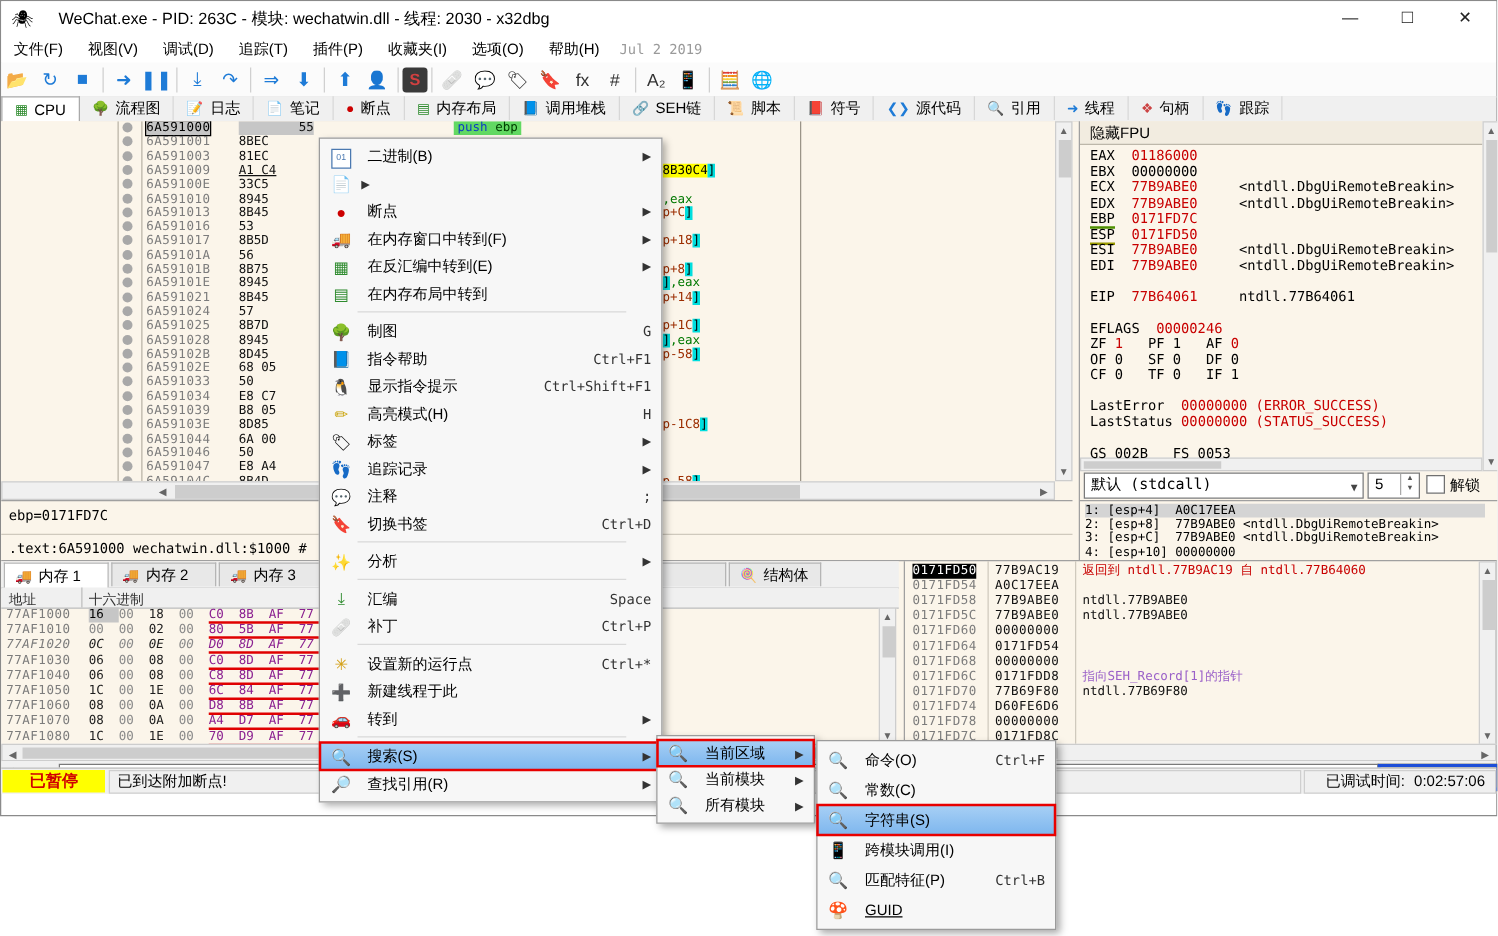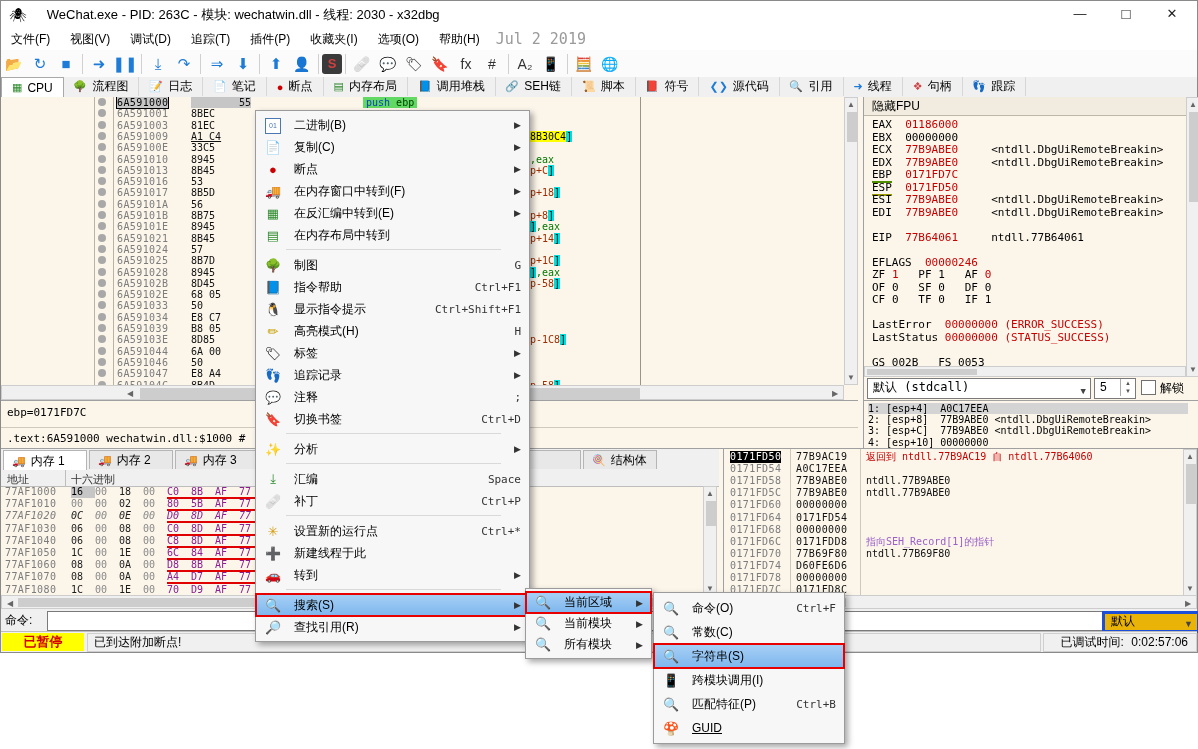--- a/index.html
+++ b/index.html
@@ -8,21 +8,21 @@
   .mono{font-family:"DejaVu Sans Mono",monospace;}
   .abs{position:absolute;}
   
   .win-border{position:absolute;left:0;top:0;width:1196px;height:651px;border:1px solid #8a8a8a;}
   .titlebar{position:absolute;left:1px;top:1px;width:1196px;height:27px;background:#ffffff;display:flex;align-items:center;}
   .title-text{margin-left:20px;font-size:13px;}
   .bug{font-size:14px;margin-left:8px;}
   .wctl{position:absolute;top:0;height:27px;width:46px;text-align:center;line-height:27px;font-size:13px;color:#222;}
   .menubar{position:absolute;left:1px;top:28px;width:1196px;height:22px;background:#fff;display:flex;align-items:center;}
   .menubar .mi{padding:2px 10px;}
-  .builddate{color:#9a9a9a;font-family:"DejaVu Sans Mono",monospace;font-size:15px;margin-left:6px;}
+  .builddate{color:#9a9a9a;font-family:"DejaVu Sans Mono",monospace;font-size:11px;margin-left:6px;}
   .toolbar{position:absolute;left:1px;top:50px;width:1196px;height:27px;background:#fbfbfb;border-bottom:1px solid #e3e3e3;display:flex;align-items:center;}
   .tbtn{width:26px;height:24px;display:flex;align-items:center;justify-content:center;font-size:15px;color:#1e7bd7;}
   .tbtn.em{font-size:14px;color:#333;}
   .tsep{width:1px;height:20px;background:#d0d0d0;margin:0 3px;}
   .scylla{width:20px;height:20px;background:#3a3a3a;color:#d04040;font-weight:bold;text-align:center;line-height:20px;border-radius:3px;font-size:13px;}
   .tabbar{position:absolute;left:1px;top:77px;width:1196px;height:20px;background:#f0f0f0;border-bottom:1px solid #a9a9a9;display:flex;}
   .tab{display:flex;align-items:center;padding:0 10px;height:19px;border-right:1px solid #d7d7d7;font-size:12px;}
   .tab.active{background:#ffffff;border:1px solid #a9a9a9;border-bottom:1px solid #fff;}
   .tab .tg{margin-right:5px;font-size:11px;}
   
@@ -104,21 +104,21 @@
   .sdiv1{position:absolute;left:66px;top:0;width:1px;height:147px;background:#cfc9bd;}
   .sdiv2{position:absolute;left:136px;top:0;width:1px;height:147px;background:#cfc9bd;}
   
   .hscroll-bottom{position:absolute;left:1px;top:595px;width:1196px;height:14px;}
   .cmdrow{position:absolute;left:1px;top:609px;width:1196px;height:22px;background:#f0f0f0;display:flex;align-items:center;}
   .cmdlabel{margin-left:4px;font-size:12px;}
   .cmdinput{position:absolute;left:46px;top:2px;width:1050px;height:16px;background:#fff;border:1px solid #7a7a7a;}
   .cmdmode{position:absolute;left:1101px;top:2px;width:92px;height:16px;background:#eab308;border:3px solid #1d4ed8;font-size:12px;line-height:15px;}
   .cmdmode .txt{margin-left:6px;}
   .cmdmode .dd{position:absolute;right:4px;top:3px;font-size:9px;color:#444;}
-  .statusbar{position:absolute;left:1px;top:631px;width:1196px;height:20px;background:#f0f0f0;border-top:1px solid #bdbdbd;}
+  .statusbar{position:absolute;left:1px;top:614px;width:1196px;height:20px;background:#f0f0f0;border-top:1px solid #bdbdbd;}
   .badge{position:absolute;left:1px;top:1px;width:82px;height:18px;background:#ffff00;color:#d00000;font-weight:bold;text-align:center;line-height:18px;font-size:13px;}
   .statmsg{position:absolute;left:86px;top:1px;width:952px;height:17px;border:1px solid #cfcfcf;line-height:17px;font-size:12px;}
   .statmsg span{margin-left:6px;}
   .stattime{position:absolute;left:1042px;top:1px;width:152px;height:17px;border:1px solid #cfcfcf;line-height:17px;font-size:12px;text-align:right;}
   .stattime span{margin-right:4px;}
   
   .menu{position:absolute;background:#f7f7f7;border:1px solid #9b9b9b;box-shadow:3px 3px 6px rgba(0,0,0,0.35);padding:3px 0;box-sizing:border-box;}
   .mitem{position:relative;display:flex;align-items:center;padding:0 8px 0 4px;}
   .mitem .ic{width:26px;text-align:center;font-size:13px;flex:0 0 26px;}
   .mitem .chip{display:inline-block;width:14px;height:14px;border:1px solid #4a78b0;color:#4a78b0;font-size:7px;line-height:14px;text-align:center;background:#fff;}
@@ -669,21 +669,20 @@
   </div>
 
   <div class="menu" style="left:255px;top:110px;width:275px;" id="ctxmenu">
       <div class="mitem" style="height: 22px;">
         <span class="ic"><span class="chip">01</span></span>
         <span class="lb">二进制(B)</span>
         <span class="ar">▶</span>
       </div>
       <div class="mitem" style="height: 22px;">
         <span class="ic">📄</span>
-        <span class="lb">复制(C)</span>
         <span class="ar">▶</span>
       </div>
       <div class="mitem" style="height: 22px;">
         <span class="ic" style="color: rgb(204, 0, 0);">●</span>
         <span class="lb">断点</span>
         <span class="ar">▶</span>
       </div>
       <div class="mitem" style="height: 22px;">
         <span class="ic">🚚</span>
         <span class="lb">在内存窗口中转到(F)</span>

